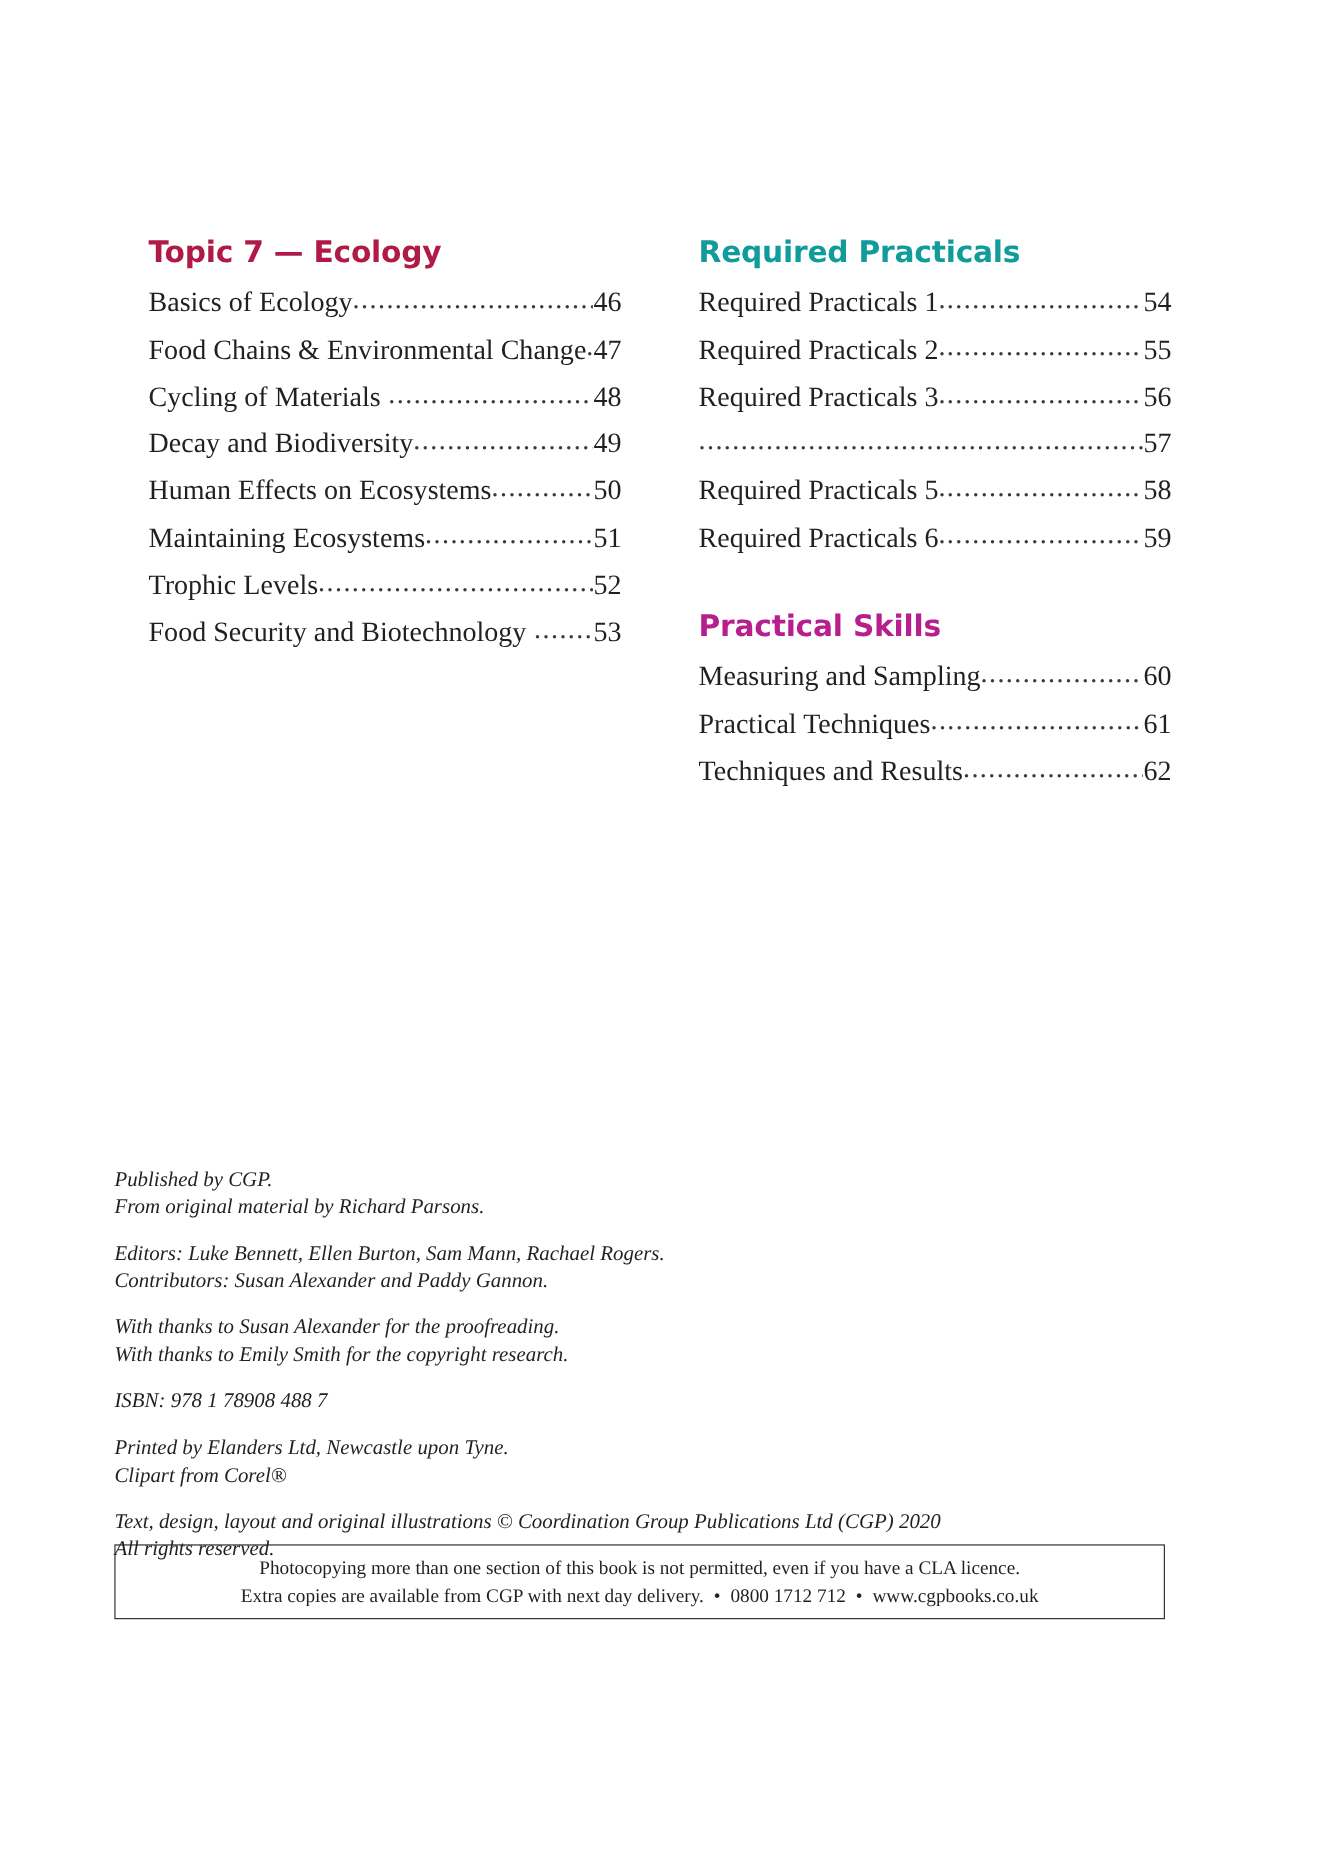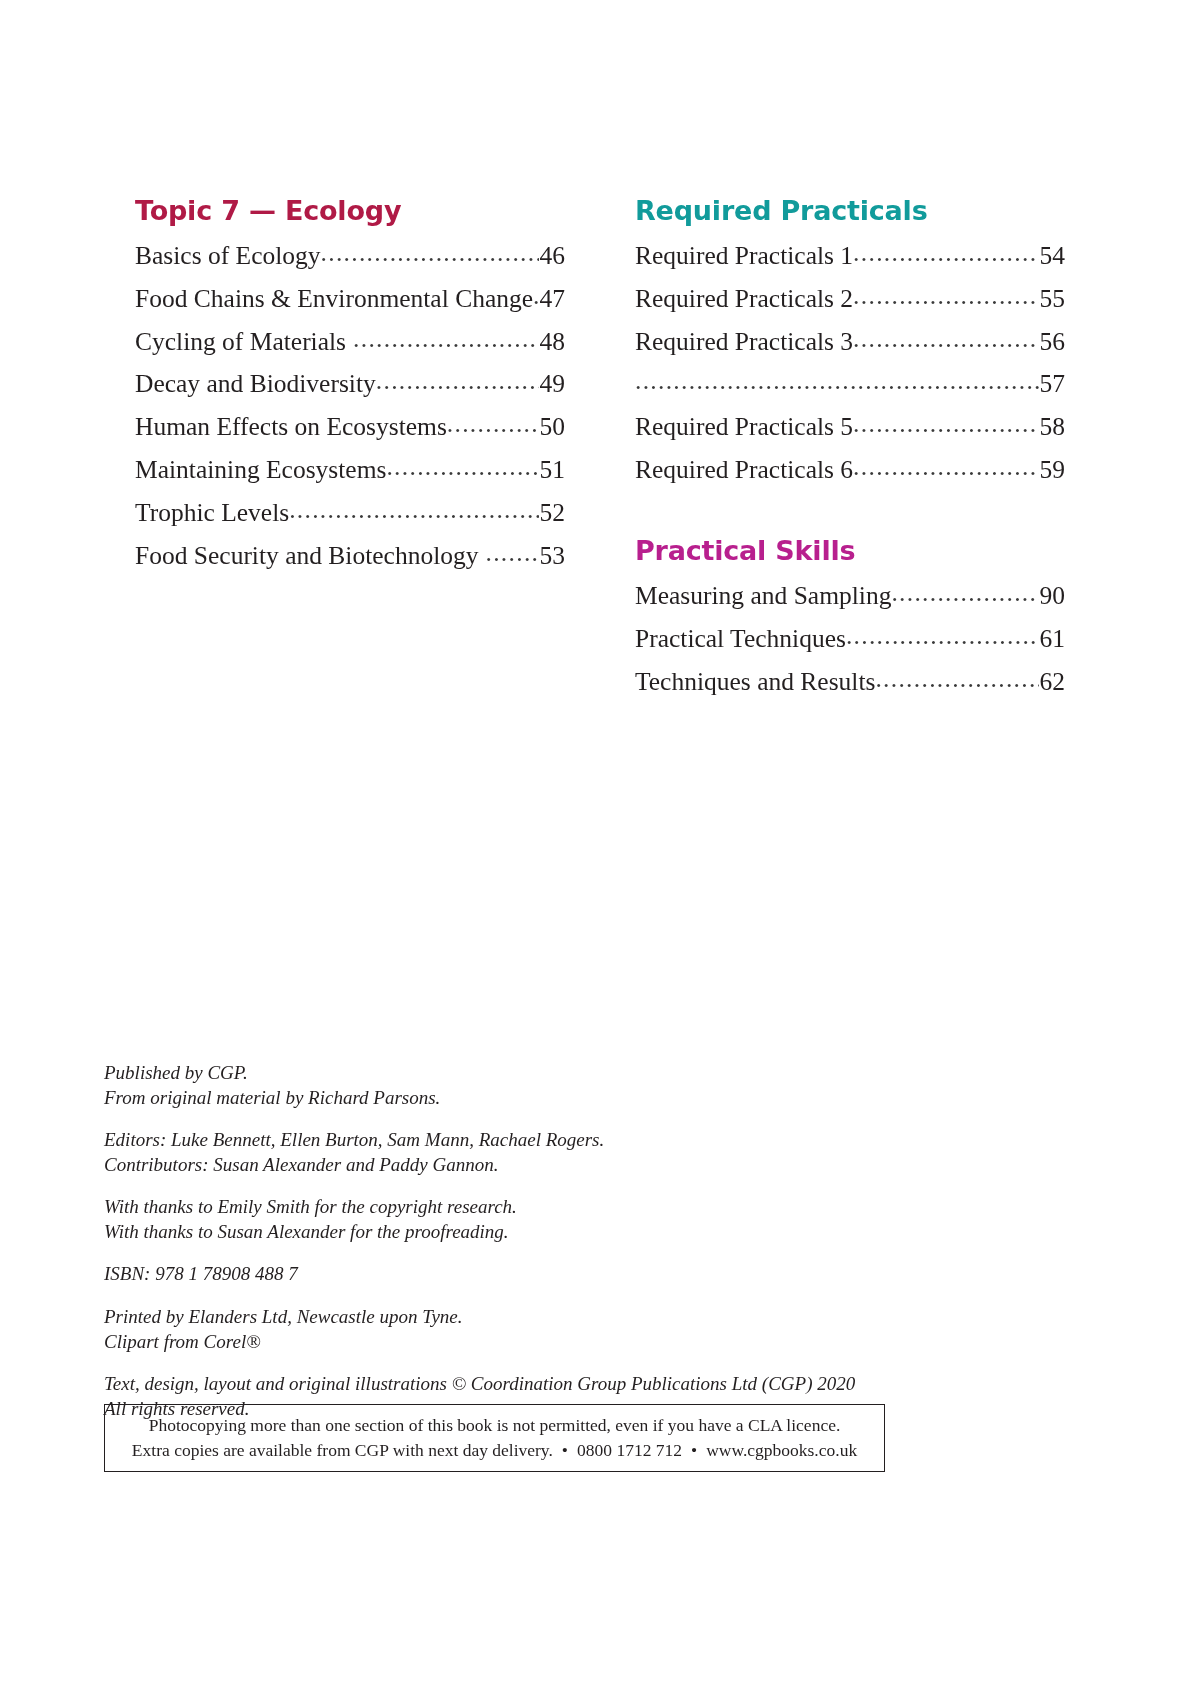--- a/index.html
+++ b/index.html
@@ -22,20 +22,21 @@
     top: 195px;
     width: 1200px;
     display: flex;
     gap: 70px;
     padding: 0 135px;
     box-sizing: border-box;
   }
   .toc-col {
     width: 430px;
     flex: 0 0 430px;
+    margin-top: 19px;
   }
 
   .section-heading {
     font-family: "DejaVu Sans", sans-serif;
     font-weight: bold;
     font-size: 27px;
     letter-spacing: -0.2px;
     margin: 0 0 9px 0;
     white-space: nowrap;
   }
@@ -98,21 +99,21 @@
   }
   .colophon .line {
     display: block;
   }
 
   
   .notice-box {
     position: absolute;
     left: 104px;
     top: 1404px;
-    width: 781px;
+    width: 955px;
     height: 68px;
     border: 1.6px solid #231f20;
     box-sizing: border-box;
     display: flex;
     flex-direction: column;
     align-items: center;
     justify-content: center;
     font-family: "Liberation Serif", serif;
     font-size: 17.5px;
     color: #231f20;
@@ -224,21 +225,21 @@
       <span class="toc-title">Required Practicals 6</span>
       <span class="toc-leader">.................................................................................</span>
       <span class="toc-page">59</span>
     </div>
 
     <div class="section-heading spaced-above" style="color:#B81F8E">Practical Skills</div>
 
     <div class="toc-entry">
       <span class="toc-title">Measuring and Sampling</span>
       <span class="toc-leader">.................................................................................</span>
-      <span class="toc-page">90</span>
+      <span class="toc-page">60</span>
     </div>
 
     <div class="toc-entry">
       <span class="toc-title">Practical Techniques</span>
       <span class="toc-leader">.................................................................................</span>
       <span class="toc-page">61</span>
     </div>
 
     <div class="toc-entry">
       <span class="toc-title">Techniques and Results</span>
@@ -256,22 +257,22 @@
     <span class="line">Published by CGP.</span>
     <span class="line">From original material by Richard Parsons.</span>
   </p>
 
   <p>
     <span class="line">Editors:  Luke Bennett, Ellen Burton, Sam Mann, Rachael Rogers.</span>
     <span class="line">Contributors:  Susan Alexander and Paddy Gannon.</span>
   </p>
 
   <p>
+    <span class="line">With thanks to Susan Alexander for the proofreading.</span>
     <span class="line">With thanks to Emily Smith for the copyright research.</span>
-    <span class="line">With thanks to Susan Alexander for the proofreading.</span>
   </p>
 
   <p>
     <span class="line">ISBN: 978 1 78908 488 7</span>
   </p>
 
   <p>
     <span class="line">Printed by Elanders Ltd, Newcastle upon Tyne.</span>
     <span class="line">Clipart from Corel®</span>
   </p>

